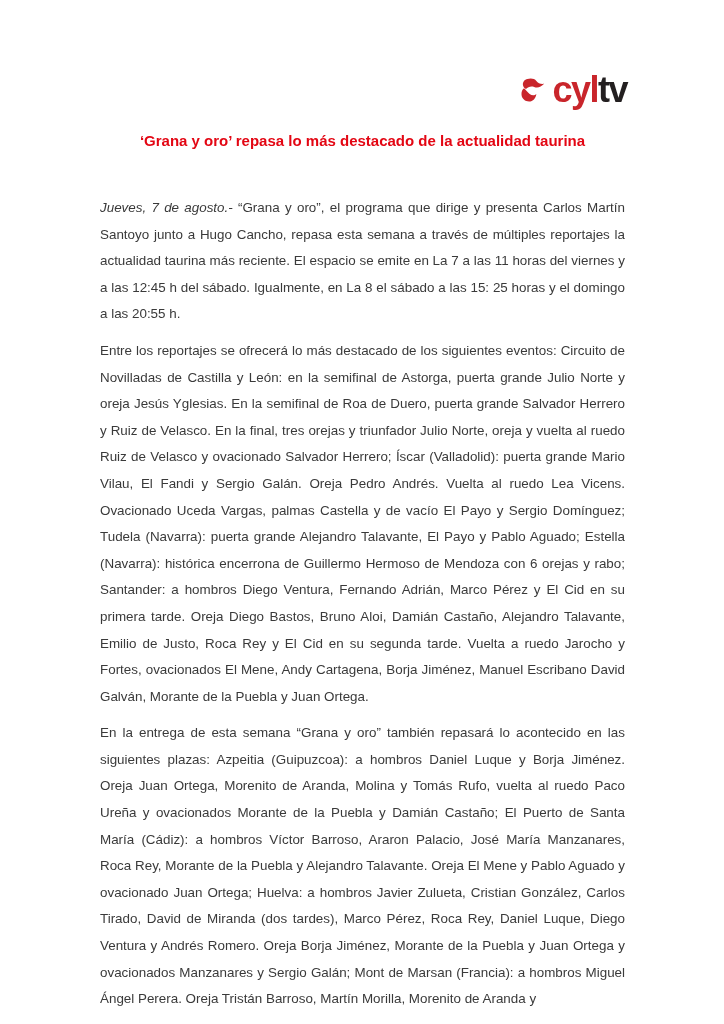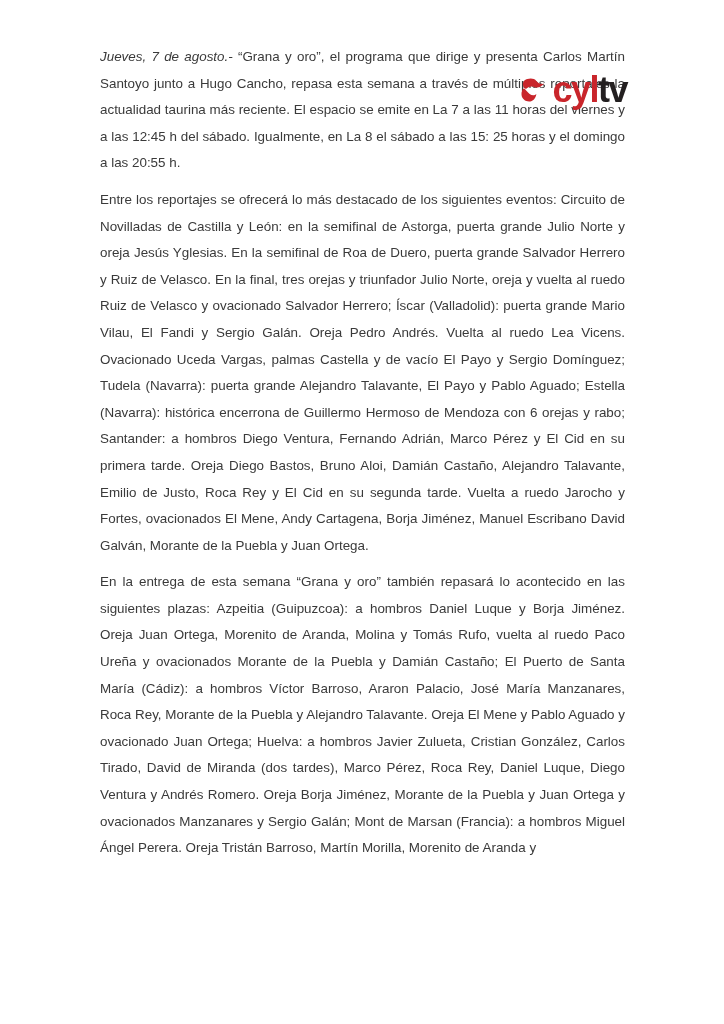--- a/index.html
+++ b/index.html
@@ -76,20 +76,21 @@
       <svg viewBox="0 0 100 100" xmlns="http://www.w3.org/2000/svg" aria-hidden="true">
         <path d="M30,11 C20,13 13,22 14,32 C15,39 19,44 25,46 C32,38 44,35 54,39 C66,44 78,40 90,28 C78,30 68,26 62,18 C55,8 40,8 30,11 Z" fill="#c9252b"></path>
         <path d="M18,44 C12,48 8,57 9,67 C10,81 22,91 36,91 C50,91 60,80 62,64 C56,70 46,70 38,64 C30,58 24,50 18,44 Z" fill="#c9252b"></path>
       </svg>
     </span>
     <span class="logo-text"><span class="logo-cyl" style="color: rgb(201, 37, 43);">cyl</span><span class="logo-tv" style="color: rgb(35, 31, 32);">tv</span></span>
   </div>
 
   <div class="content">
 
+    <h1 class="title" style="color: rgb(227, 6, 19);">‘Grana y oro’ repasa lo más destacado de la actualidad taurina</h1>
 
     <div class="article-body" style="color: rgb(58, 58, 58);">
         <p class="para"><span class="i">Jueves, 7 de agosto.-</span><span> “Grana y oro”, el programa que dirige y presenta Carlos Martín Santoyo junto a Hugo Cancho, repasa esta semana a través de múltiples reportajes la actualidad taurina más reciente. El espacio se emite en La 7 a las 11 horas del viernes y a las 12:45 h del sábado. Igualmente, en La 8 el sábado a las 15: 25 horas y el domingo a las 20:55 h.</span></p>
         <p class="para"><span>Entre los </span><span class="b">reportajes</span><span> se ofrecerá lo más destacado de los siguientes eventos: </span><span class="b">Circuito de Novilladas de Castilla y León</span><span>: en la semifinal de Astorga, puerta grande Julio Norte y oreja Jesús Yglesias. En la semifinal de Roa de Duero, puerta grande Salvador Herrero y Ruiz de Velasco. En la final, tres orejas y triunfador Julio Norte, oreja y vuelta al ruedo Ruiz de Velasco y ovacionado Salvador Herrero; </span><span class="b">Íscar (Valladolid):</span><span> puerta grande Mario Vilau, El Fandi y Sergio Galán. Oreja Pedro Andrés. Vuelta al ruedo Lea Vicens. Ovacionado Uceda Vargas, palmas Castella y de vacío El Payo y Sergio Domínguez; </span><span class="b">Tudela (Navarra):</span><span> puerta grande Alejandro Talavante, El Payo y Pablo Aguado; </span><span class="b">Estella (Navarra):</span><span> histórica encerrona de Guillermo Hermoso de Mendoza con 6 orejas y rabo; </span><span class="b">Santander:</span><span> a hombros Diego Ventura, Fernando Adrián, Marco Pérez y El Cid en su primera tarde. Oreja Diego Bastos, Bruno Aloi, Damián Castaño, Alejandro Talavante, Emilio de Justo, Roca Rey y El Cid en su segunda tarde. Vuelta a ruedo Jarocho y Fortes, ovacionados El Mene, Andy Cartagena, Borja Jiménez, Manuel Escribano David Galván, Morante de la Puebla y Juan Ortega.</span></p>
         <p class="para"><span>En la entrega de esta semana “Grana y oro” también repasará lo acontecido en las siguientes plazas: </span><span class="b">Azpeitia (Guipuzcoa):</span><span> a hombros Daniel Luque y Borja Jiménez. Oreja Juan Ortega, Morenito de Aranda, Molina y Tomás Rufo, vuelta al ruedo Paco Ureña y ovacionados Morante de la Puebla y Damián Castaño; </span><span class="b">El Puerto de Santa María (Cádiz):</span><span> a hombros  Víctor Barroso, Araron Palacio, José María Manzanares, Roca Rey, Morante de la Puebla y Alejandro Talavante. Oreja El Mene y Pablo Aguado y ovacionado Juan Ortega; </span><span class="b">Huelva:</span><span> a hombros Javier Zulueta, Cristian González, Carlos Tirado, David de Miranda (dos tardes), Marco Pérez, Roca Rey, Daniel Luque, Diego Ventura y Andrés Romero. Oreja Borja Jiménez, Morante de la Puebla y Juan Ortega y ovacionados Manzanares y Sergio Galán; </span><span class="b">Mont de Marsan (Francia):</span><span> a hombros Miguel Ángel Perera. Oreja Tristán Barroso, Martín Morilla, Morenito de Aranda y</span></p>
       </div>
   </div>
 
 </div>
 

